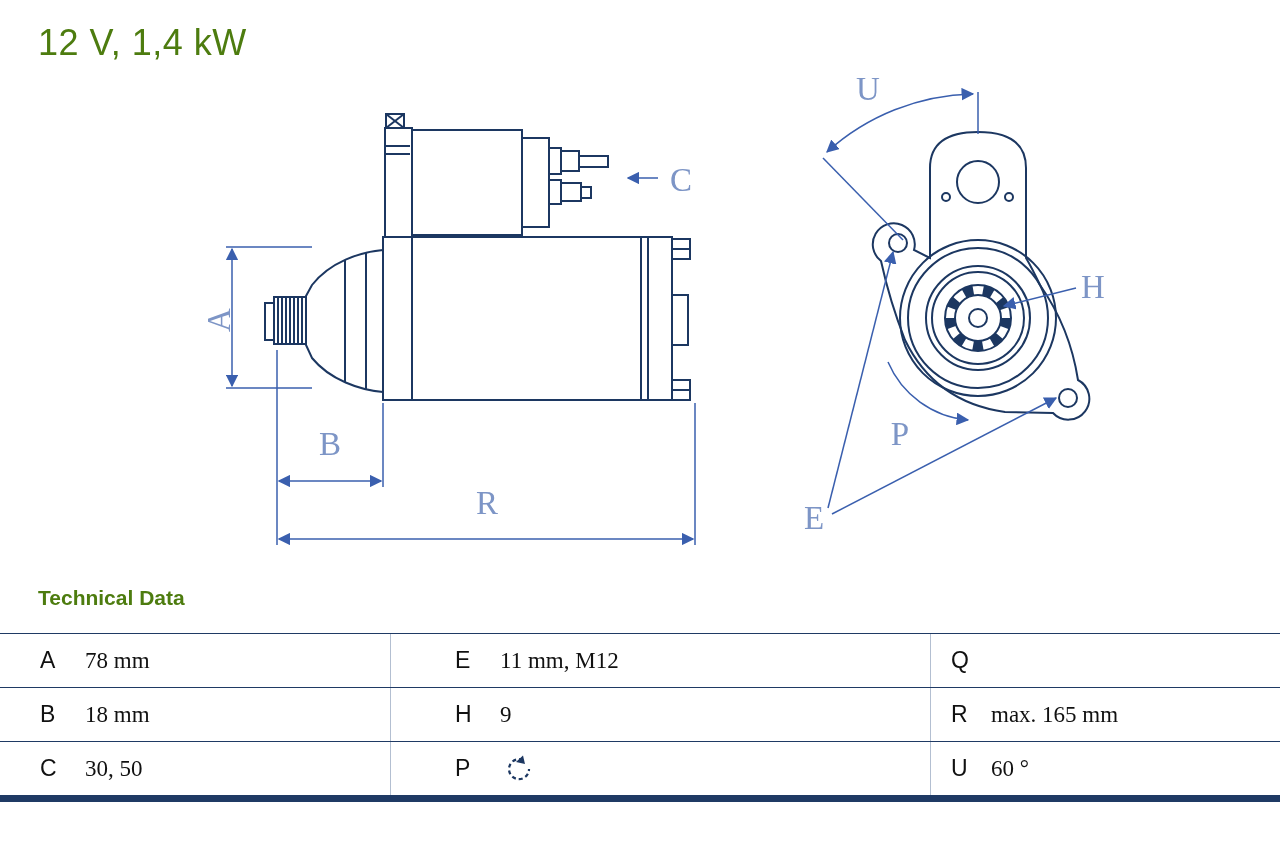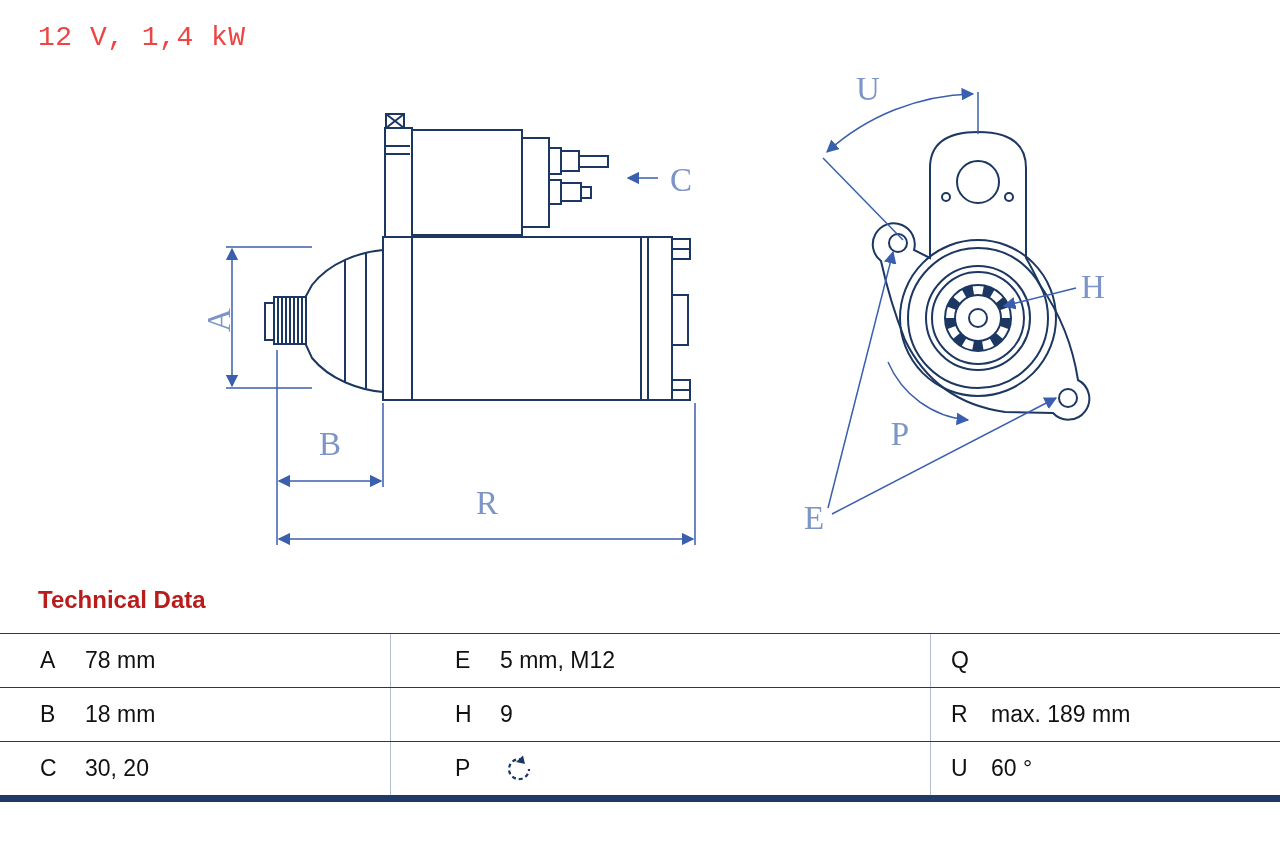--- a/index.html
+++ b/index.html
@@ -1,29 +1,29 @@
 <!DOCTYPE html>
 <html><head>
 <meta charset="utf-8">
 <style>
   html,body{margin:0;padding:0;background:#ffffff;}
   #stage{position:relative;width:1280px;height:853px;background:#ffffff;overflow:hidden;
          font-family:"Liberation Sans",sans-serif;color:#1a1a1a;}
-  #title{position:absolute;left:38px;top:22px;font-size:28px;font-weight:400;color:#ef4444;letter-spacing:0.5px;font-family:Liberation Mono, monospace;}
+  #title{position:absolute;left:38px;top:22px;font-size:36px;font-weight:400;color:#4d7c0f;letter-spacing:0.5px;}
   #drawing{position:absolute;left:0;top:0;}
-  #tech-heading{position:absolute;left:38px;top:586px;font-size:24px;font-weight:700;color:#b91c1c;}
+  #tech-heading{position:absolute;left:38px;top:586px;font-size:21px;font-weight:700;color:#4d7c0f;}
   #ttable{position:absolute;left:0;top:633px;width:1280px;}
   .trow{height:54px;display:grid;grid-template-columns:390px 540px 350px;border-top:1.6px solid #1f3a64;box-sizing:border-box;}
   .cg{display:flex;align-items:center;font-size:23px;color:#111;box-sizing:border-box;height:100%;}
   .g1{padding-left:40px;}
   .g2{padding-left:64px;border-left:1px solid #b3bfd1;}
   .g3{padding-left:20px;border-left:1px solid #b3bfd1;}
   .lt{width:45px;flex:0 0 auto;}
   .g3 .lt{width:40px;}
-  .val{white-space:nowrap;}
+  .val{white-space:nowrap;font-family:Liberation Serif, serif;}
   .icon-wrap{display:inline-flex;align-items:center;margin-left:2px;}
   #tbot{height:7px;background:#1f3a64;width:1280px;}
   text.dimlabel{font-family:"Liberation Serif",serif;font-size:33px;fill:#7d95c6;}
 </style>
 </head>
 <body>
 
 <div id="stage">
 
   <div id="title">12 V, 1,4 kW</div>
@@ -154,47 +154,47 @@
 
   <div id="ttable">
 
     <div class="trow">
       <div class="cg g1">
         <span class="lt">A</span>
         <span class="val">78 mm</span>
       </div>
       <div class="cg g2">
         <span class="lt">E</span>
-        <span class="val">5 mm, M12</span>
+        <span class="val">11 mm, M12</span>
       </div>
       <div class="cg g3">
         <span class="lt">Q</span>
         <span class="val"></span>
       </div>
     </div>
 
     <div class="trow">
       <div class="cg g1">
         <span class="lt">B</span>
         <span class="val">18 mm</span>
       </div>
       <div class="cg g2">
         <span class="lt">H</span>
         <span class="val">9</span>
       </div>
       <div class="cg g3">
         <span class="lt">R</span>
-        <span class="val">max. 189 mm</span>
+        <span class="val">max. 165 mm</span>
       </div>
     </div>
 
     <div class="trow">
       <div class="cg g1">
         <span class="lt">C</span>
-        <span class="val">30, 20</span>
+        <span class="val">30, 50</span>
       </div>
       <div class="cg g2">
         <span class="lt">P</span>
         <span class="val"></span>
         <span class="icon-wrap">
           <svg width="30" height="28" viewBox="0 0 30 28">
             <path d="M21,5 A10,10 0 1 0 27,14" fill="none" stroke="#1c3761" stroke-width="2.2" stroke-dasharray="4 3"></path>
             <path d="M23,9 L14,7 L21,0.5 Z" fill="#1c3761"></path>
           </svg>
         </span>

